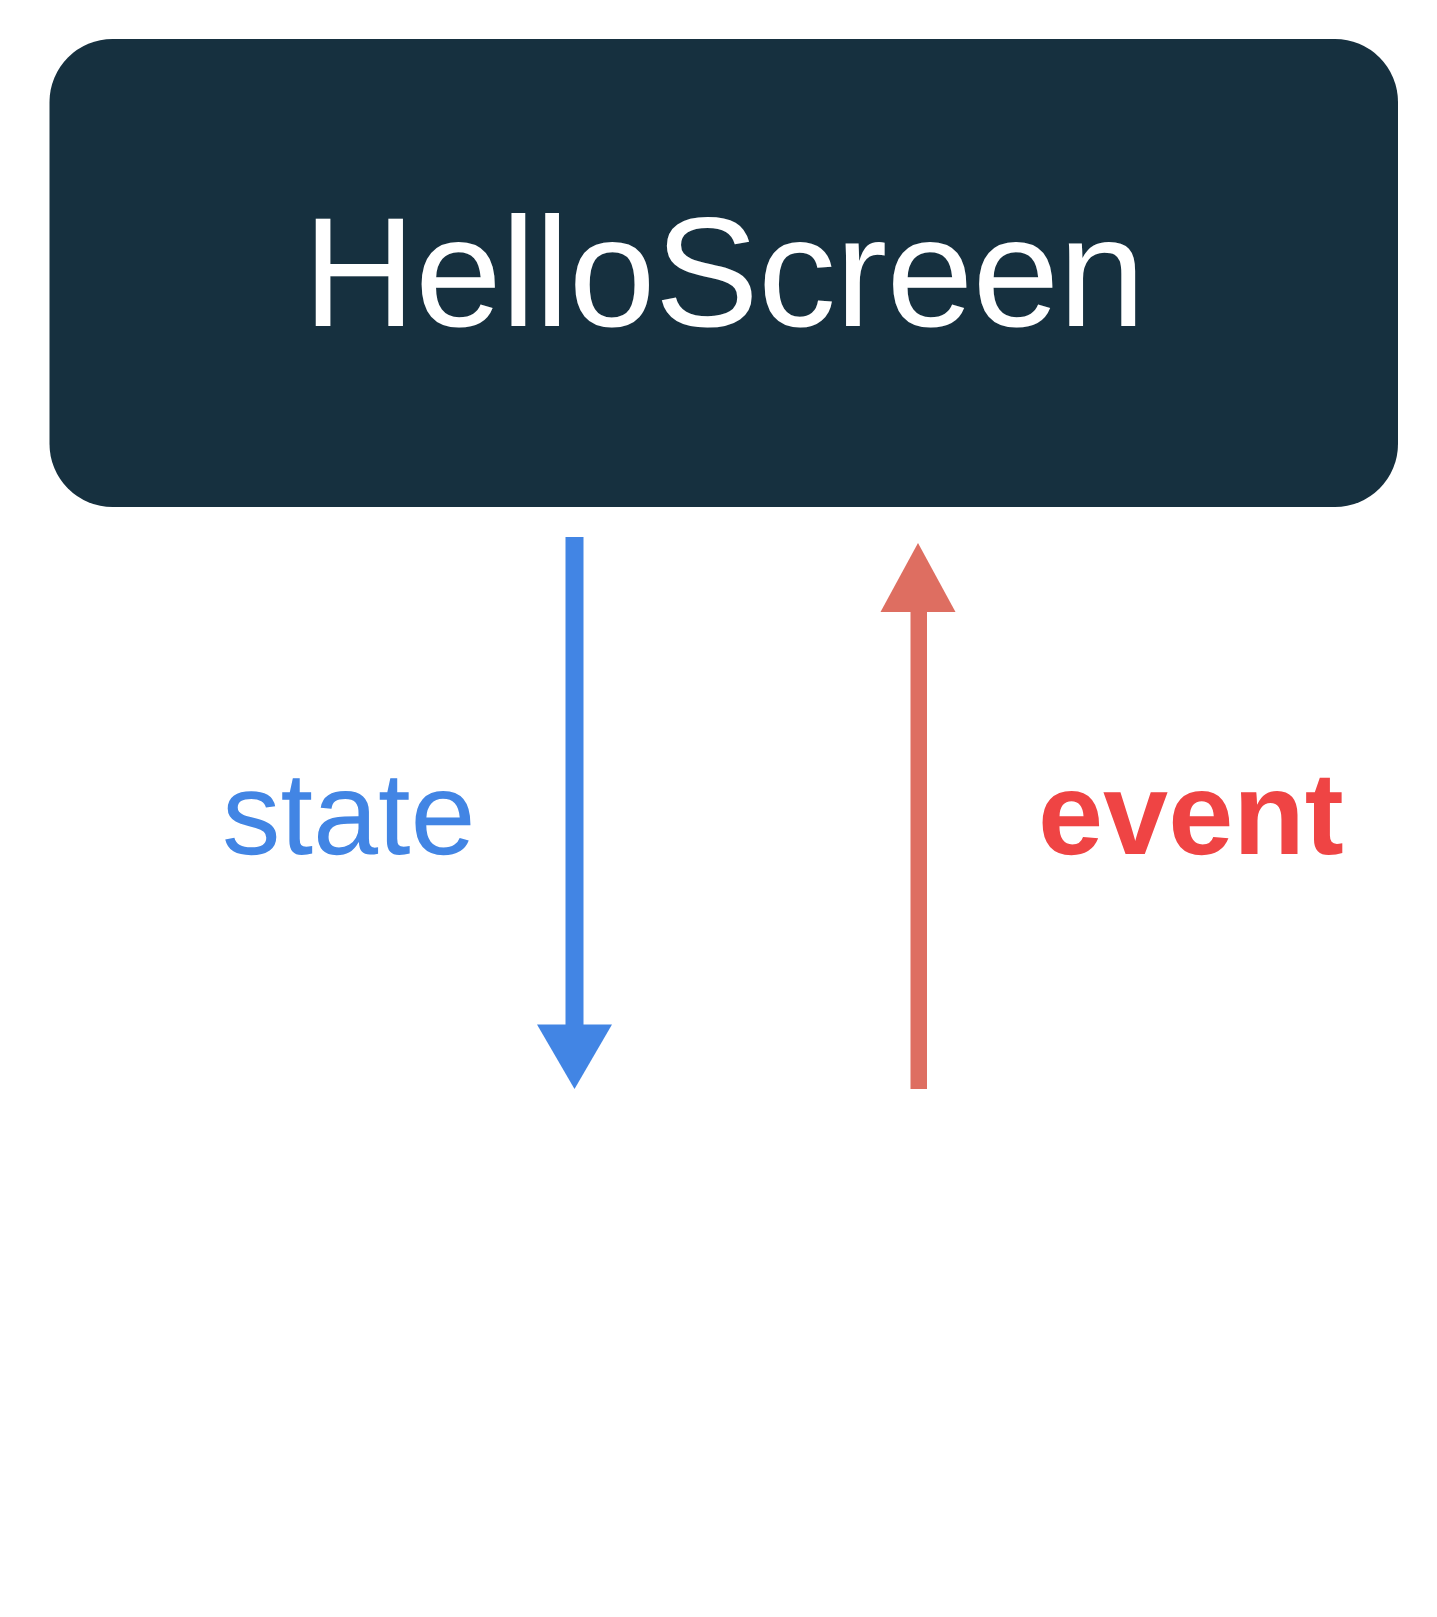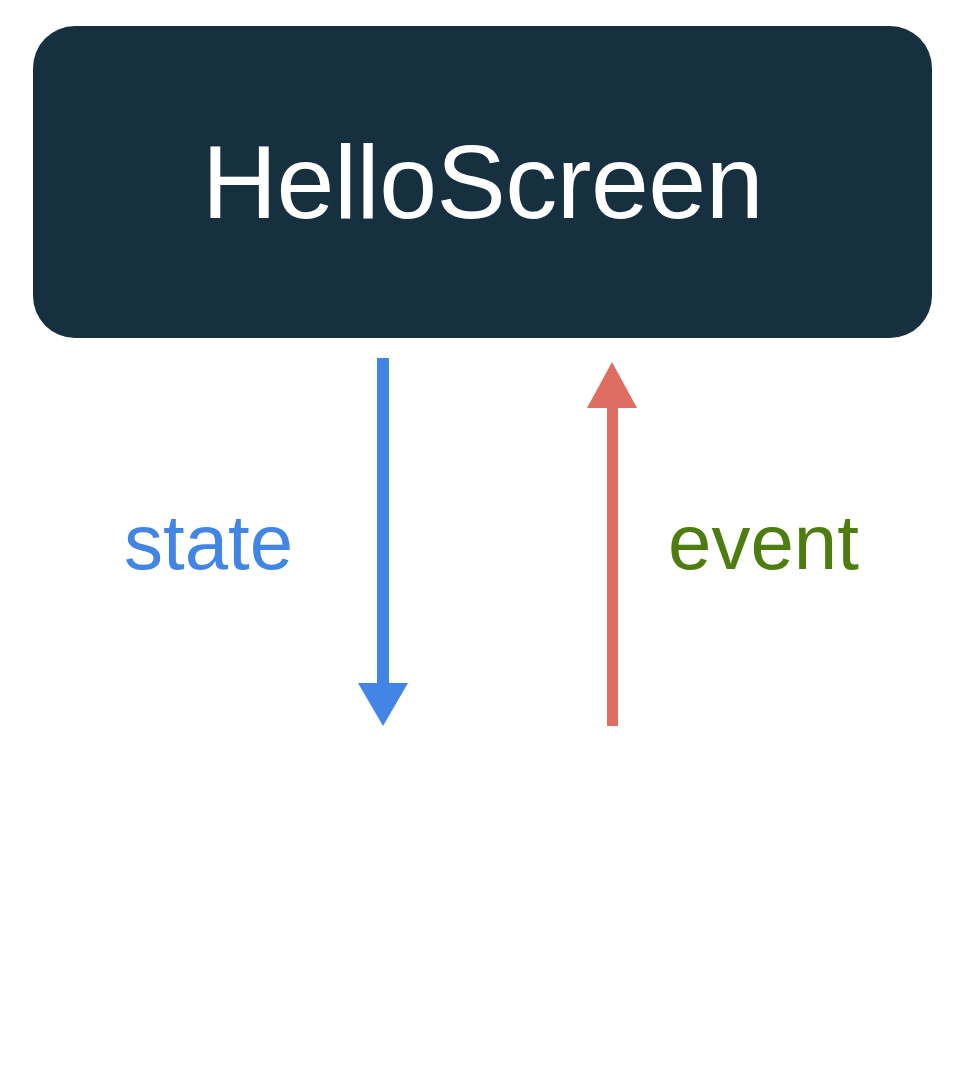--- a/index.html
+++ b/index.html
@@ -61,30 +61,32 @@
     height: 1078px;
     pointer-events: none;
   }
   .edge-label {
     position: absolute;
     font-family: "Liberation Sans", sans-serif;
     font-weight: 400;
     font-size: 78px;
     line-height: 1;
     white-space: nowrap;
+    margin-left: 24px;
   }
   #edge-label-state {
     left: 124px;
     top: 503px;
     color: #4285e4;
   }
   #edge-label-event {
     left: 668px;
     top: 503px;
-    color: #4d7c0f;
+    color: #ef4444;
+    font-weight: bold;
   }
 </style>
 </head>
 <body>
 
 <div id="diagram-canvas">
 
   <div class="node-box" id="node-hello-screen" style="background:#16303f;">
     <span class="node-label">HelloScreen</span>
   </div>

